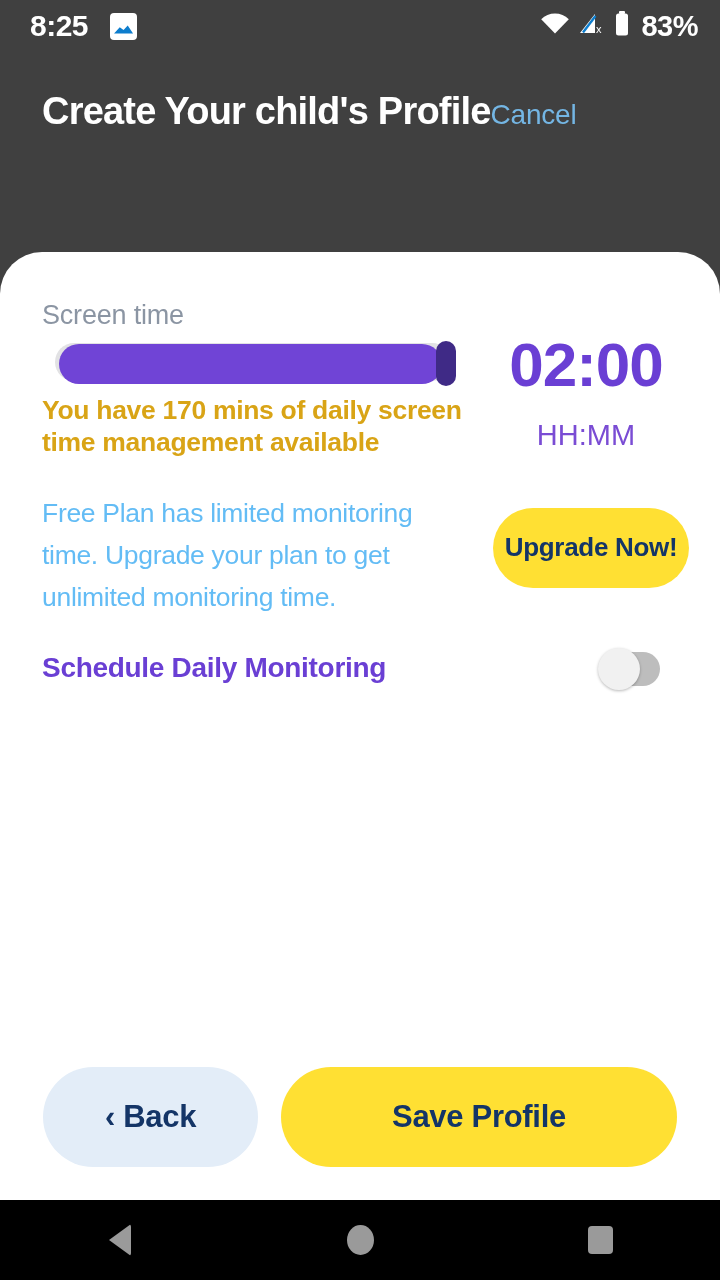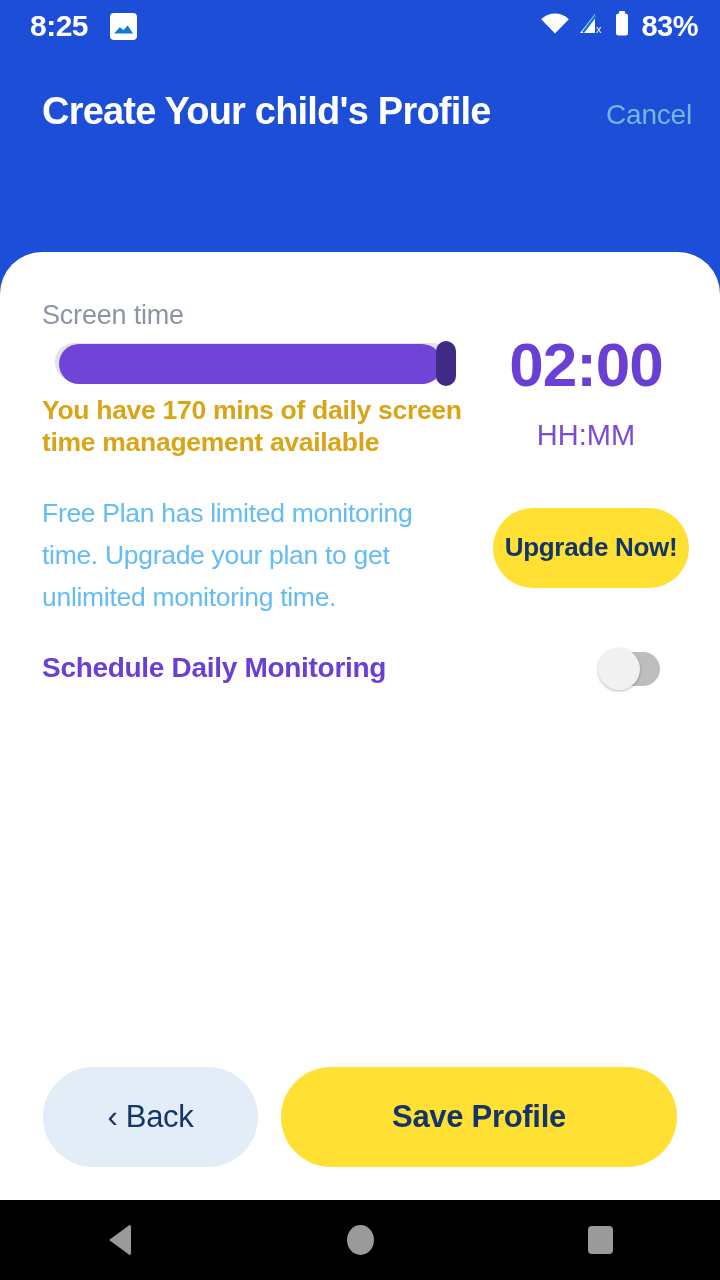--- a/index.html
+++ b/index.html
@@ -10,21 +10,21 @@
     overflow: hidden;
     background: #0078ce;
     font-family: "Liberation Sans", sans-serif;
     -webkit-font-smoothing: antialiased;
   }
 
   #phone {
     position: relative;
     width: 720px;
     height: 1280px;
-    background: #1d4ed8;
+    background: #404040;
     overflow: hidden;
   }
 
   
   .status-bar {
     position: absolute;
     top: 0; left: 0;
     width: 720px;
     height: 52px;
     display: flex;
@@ -69,22 +69,21 @@
     top: 52px; left: 0;
     width: 720px;
     height: 192px;
   }
   .header-row {
     position: absolute;
     left: 42px; right: 28px;
     top: 38px;
     display: flex;
     align-items: baseline;
-    justify-content: space-between;
-    gap: 12px;
+    justify-content: flex-start;
   }
   .page-title {
     color: #ffffff;
     font-size: 38px;
     font-weight: bold;
     letter-spacing: -0.8px;
     white-space: nowrap;
   }
   .cancel-link {
     color: #74b6e4;
@@ -259,21 +258,21 @@
   .back-btn {
     position: absolute;
     left: 43px; top: 0;
     width: 215px; height: 100px;
     background: #e3edf8;
     border: none;
     border-radius: 50px;
     color: #143567;
     font-family: "Liberation Sans", sans-serif;
     font-size: 31px;
-    font-weight: normal;
+    font-weight: bold;
     letter-spacing: -0.3px;
     cursor: pointer;
   }
   .save-btn {
     position: absolute;
     left: 281px; top: 0;
     width: 396px; height: 100px;
     background: #ffe033;
     border: none;
     border-radius: 50px;

